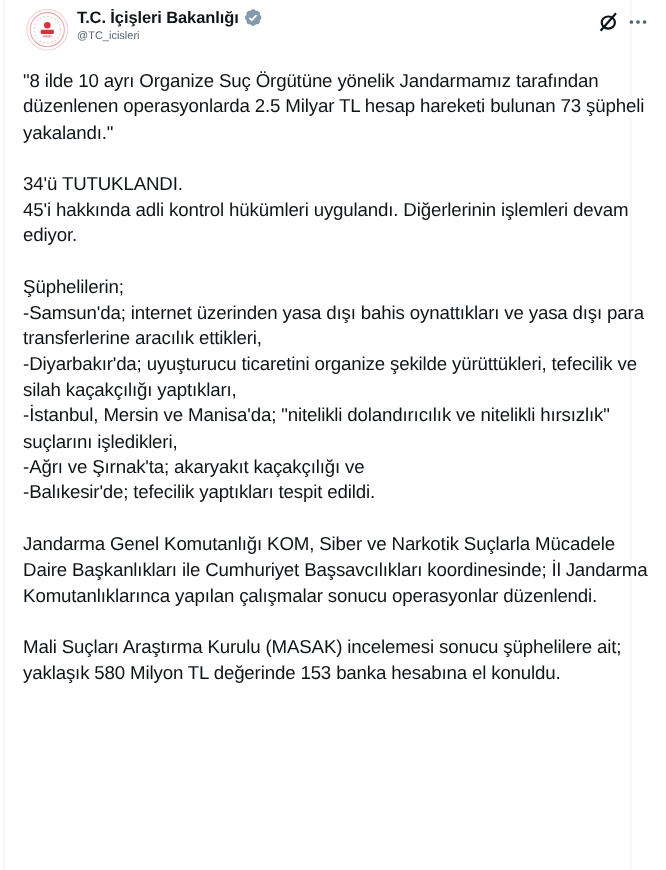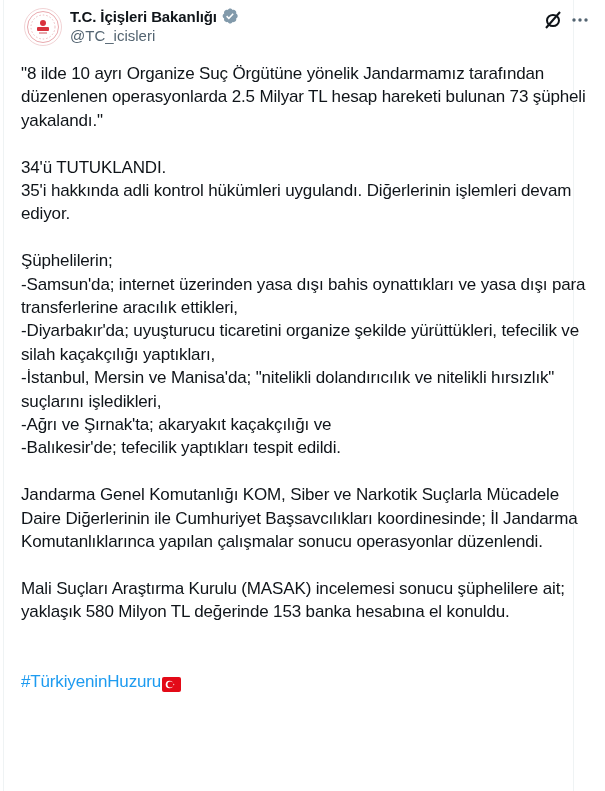--- a/index.html
+++ b/index.html
@@ -60,21 +60,21 @@
       color: #0f1419;
       letter-spacing: -0.1px;
     }
     .verified {
       margin-left: 4px;
       width: 18px;
       height: 18px;
       display: inline-block;
     }
     .handle {
-      font-size: 15px;
+      font-size: 10px;
       color: #536471;
       margin-top: 1px;
     }
     .grok-btn {
       position: absolute;
       left: 539px;
       top: 10px;
       width: 20px;
       height: 20px;
     }
@@ -154,40 +154,29 @@
         <circle cx="10" cy="10" r="1.7" fill="#536471"></circle>
         <circle cx="16" cy="10" r="1.7" fill="#536471"></circle>
       </svg>
     </div>
   </div>
 
   <div class="body">
     <p class="para">"8 ilde 10 ayrı Organize Suç Örgütüne yönelik Jandarmamız tarafından düzenlenen operasyonlarda 2.5 Milyar TL hesap hareketi bulunan 73 şüpheli yakalandı."</p>
     <div class="gap"></div>
     <p class="para">34'ü TUTUKLANDI.
-35'i hakkında adli kontrol hükümleri uygulandı. Diğerlerinin işlemleri devam ediyor.</p>
+45'i hakkında adli kontrol hükümleri uygulandı. Diğerlerinin işlemleri devam ediyor.</p>
     <div class="gap"></div>
     <p class="para">Şüphelilerin;
 -Samsun'da; internet üzerinden yasa dışı bahis oynattıkları ve yasa dışı para transferlerine aracılık ettikleri,
 -Diyarbakır'da; uyuşturucu ticaretini organize şekilde yürüttükleri, tefecilik ve silah kaçakçılığı yaptıkları,
 -İstanbul, Mersin ve Manisa'da; "nitelikli dolandırıcılık ve nitelikli hırsızlık" suçlarını işledikleri,
 -Ağrı ve Şırnak'ta; akaryakıt kaçakçılığı ve
 -Balıkesir'de; tefecilik yaptıkları tespit edildi.</p>
     <div class="gap"></div>
-    <p class="para">Jandarma Genel Komutanlığı KOM, Siber ve Narkotik Suçlarla Mücadele Daire Diğerlerinin ile Cumhuriyet Başsavcılıkları koordinesinde; İl Jandarma Komutanlıklarınca yapılan çalışmalar sonucu operasyonlar düzenlendi.</p>
+    <p class="para">Jandarma Genel Komutanlığı KOM, Siber ve Narkotik Suçlarla Mücadele Daire Başkanlıkları ile Cumhuriyet Başsavcılıkları koordinesinde; İl Jandarma Komutanlıklarınca yapılan çalışmalar sonucu operasyonlar düzenlendi.</p>
     <div class="gap"></div>
     <p class="para">Mali Suçları Araştırma Kurulu (MASAK) incelemesi sonucu şüphelilere ait; yaklaşık 580 Milyon TL değerinde 153 banka hesabına el konuldu.</p>
     <div class="gap"></div>
     <div class="gap"></div>
-    <div class="hashtag-row">
-      <a class="hashtag">#TürkiyeninHuzuru</a>
-      <span class="flag">
-        <svg width="19" height="15" viewBox="0 0 19 15">
-          <rect width="19" height="15" rx="2" fill="#e30a17"></rect>
-          <circle cx="7.5" cy="7.5" r="3.8" fill="#ffffff"></circle>
-          <circle cx="8.5" cy="7.5" r="3" fill="#e30a17"></circle>
-          <polygon points="12.8,7.5 11.2,6.9 11.6,8.4 11.6,6.6 11.2,8.1" fill="#ffffff"></polygon>
-        </svg>
-      </span>
-    </div>
   </div>
 
 </div>
 
 </body></html>

